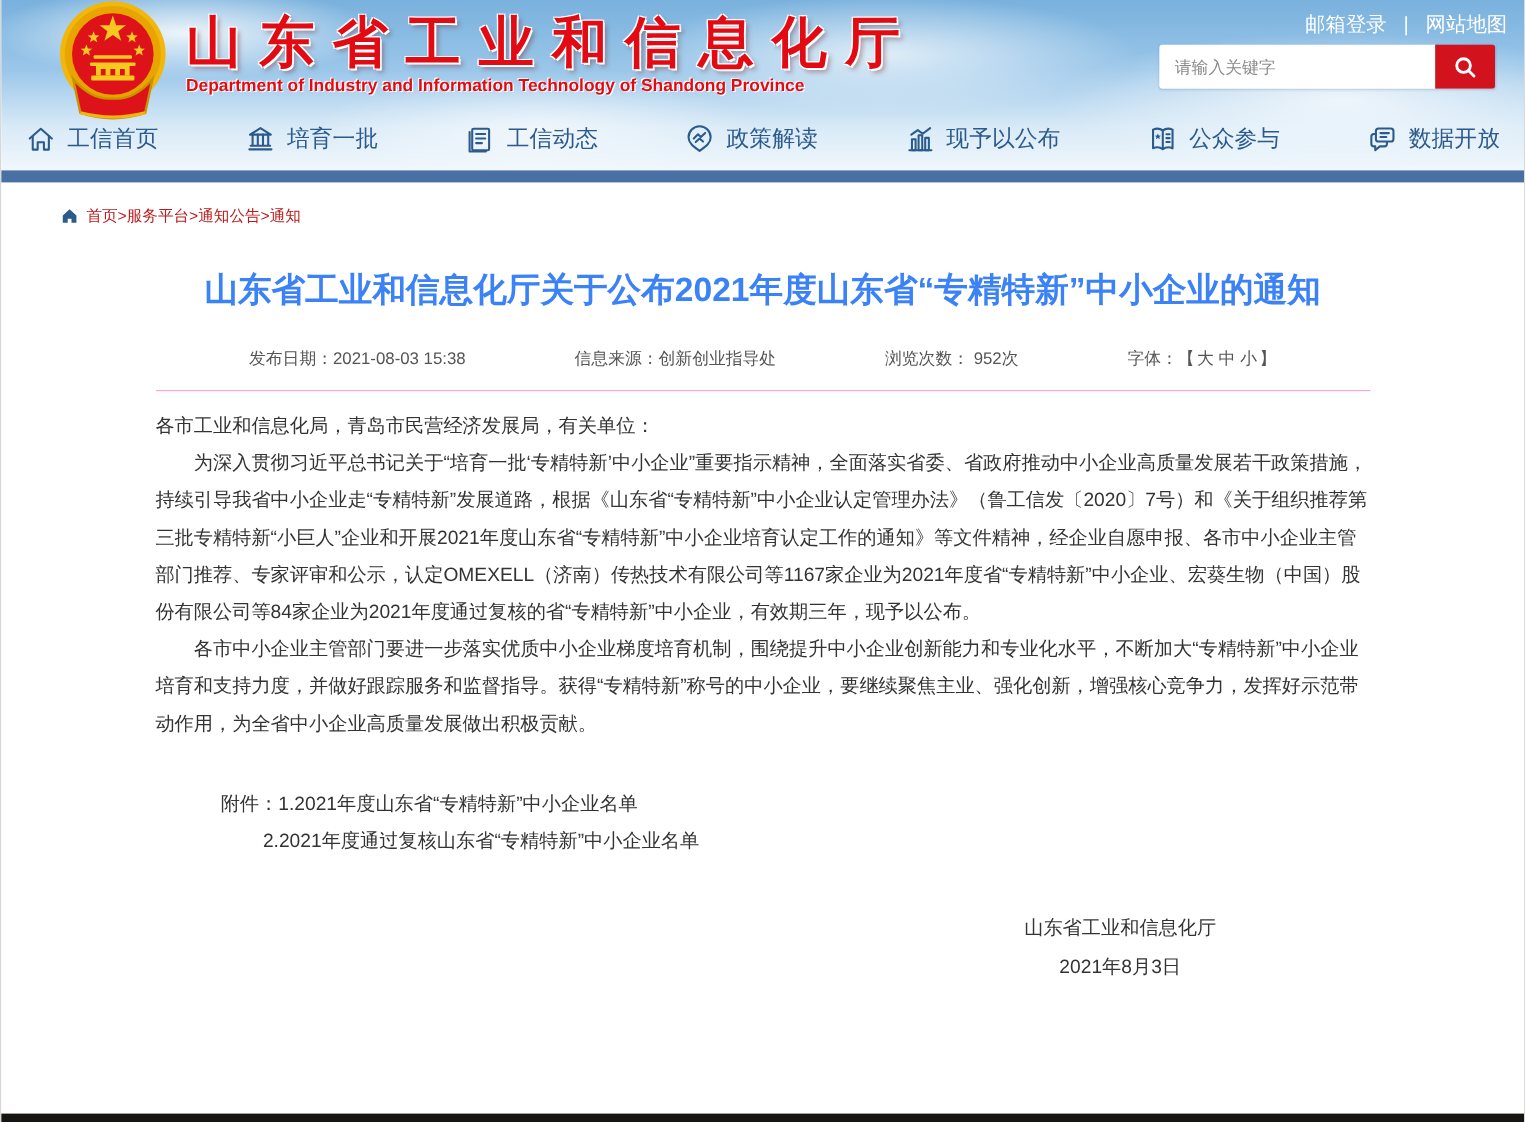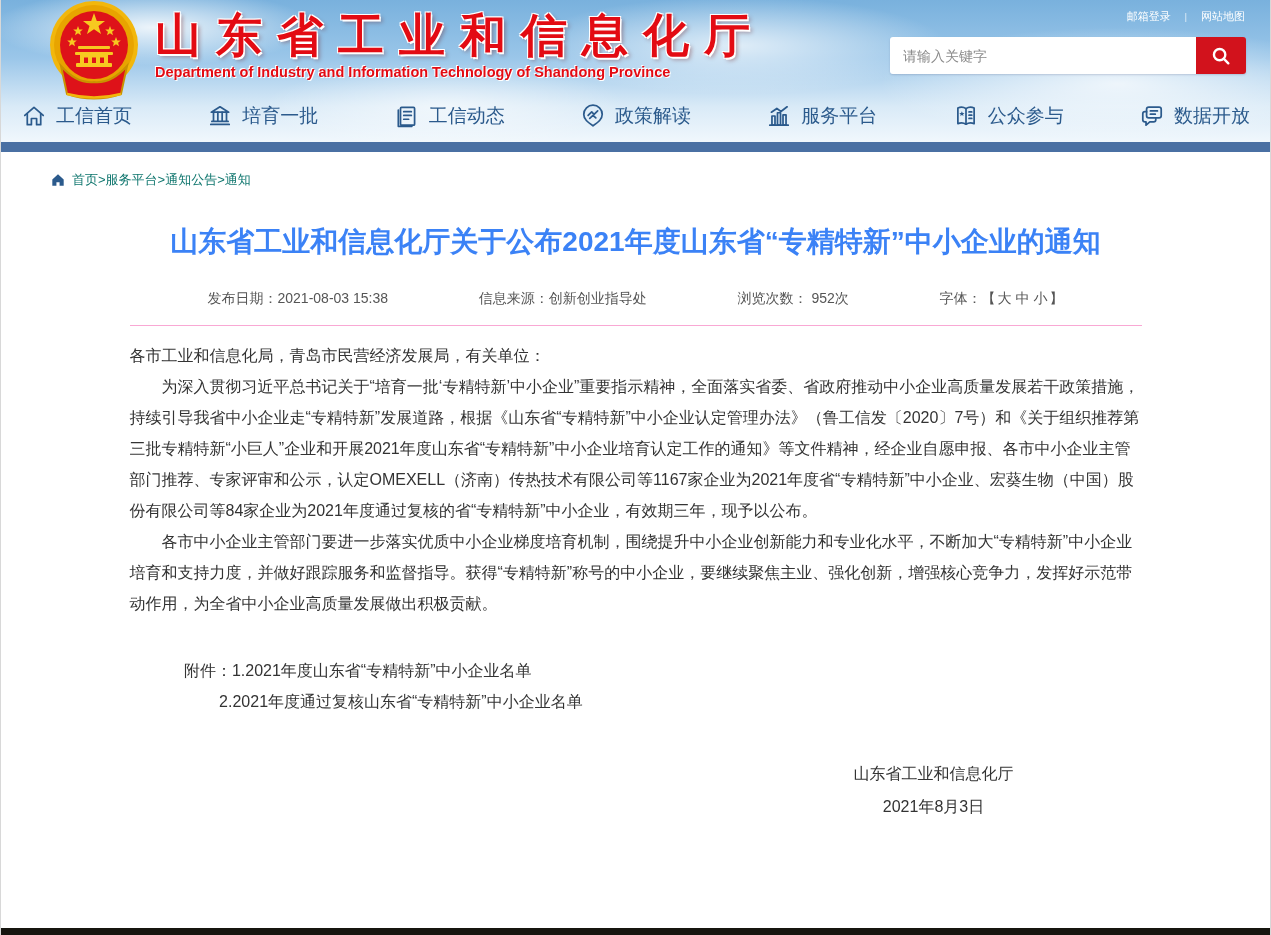--- a/index.html
+++ b/index.html
@@ -21,36 +21,36 @@
   .logo-text { margin-left:14px; padding-top:10px; }
   .site-name {
     font-size:46px; font-weight:bold; color:#e30b13; letter-spacing:15px;
     white-space:nowrap; line-height:1.1;
     text-shadow:1.5px 1.5px 0 #fff, -1px -1px 0 #fff, 1px -1px 0 #fff, -1px 1px 0 #fff, 3px 3px 4px rgba(100,0,0,.35);
   }
   .site-en {
     font-size:14.5px; font-weight:bold; color:#e30b13; margin-top:3px; white-space:nowrap;
     text-shadow:1px 1px 0 #fff, -1px -1px 0 #fff;
   }
-  .top-links { position:absolute; top:9px; right:25px; color:#fff; font-size:11px;font-family:Liberation Serif, serif; }
+  .top-links { position:absolute; top:9px; right:14px; color:#fff; font-size:17px; }
   .top-links a { color:#fff; text-decoration:none; cursor:pointer; }
   .top-links .sep { margin:0 14px; }
-  .search-box { position:absolute; top:37px; right:24px; width:356px; height:37px; display:flex; border-radius:3px; overflow:hidden; box-shadow:0 1px 2px rgba(0,0,60,.15); }
+  .search-box { position:absolute; top:37px; right:24px; width:280px; height:37px; display:flex; border-radius:3px; overflow:hidden; box-shadow:0 1px 2px rgba(0,0,60,.15); }
   .search-box input { flex:1; border:none; outline:none; padding:0 13px; font-size:14px; color:#333; background:#fff; }
   .search-box input::placeholder { color:#8a8a8a; }
   .search-btn { width:50px; background:#d2121c; border:none; display:flex; align-items:center; justify-content:center; cursor:pointer; }
 
   
   .nav-row { position:absolute; left:0; right:0; bottom:10px; height:52px; display:flex; align-items:center; justify-content:space-between; padding:0 20px; }
   .nav-item { display:flex; align-items:center; gap:9px; color:#2b5a8c; font-size:19px; text-decoration:none; cursor:pointer; white-space:nowrap; }
   .nav-item svg { display:block; }
   .divider-bar { position:absolute; left:0; right:0; bottom:0; height:10px; background:#4a70a3; }
 
   
-  .breadcrumb { margin:19px 0 0 50px; display:flex; align-items:center; gap:7px; font-size:13px; color:#0f766e; }
+  .breadcrumb { margin:19px 0 0 50px; display:flex; align-items:center; gap:7px; font-size:13px; color:#b91c1c; }
 
   
   .article { width:1012px; margin:0 auto; }
   .article-title { font-size:28px; font-weight:bold; color:#3b82f6; text-align:center; line-height:1.55; margin-top:31px; }
   .meta-row { display:flex; justify-content:space-between; padding:0 78px 17px 78px; margin-top:27px; border-bottom:1px solid #f9a8d4; font-size:14px; color:#555; }
   .meta-item { white-space:nowrap; }
   .font-opt { cursor:pointer; margin:0 2px; }
   .article-body { font-size:16px; color:#333; line-height:31px; margin-top:14px; }
   .doc-number { text-align:center; margin-bottom:8px; }
   .paragraph { text-indent:2em; }
@@ -142,21 +142,21 @@
         <span>政策解读</span>
       </a>
       <a class="nav-item">
         <svg width="26" height="26" viewBox="0 0 24 24" fill="none" stroke="#2b5a8c" stroke-width="1.6" stroke-linecap="round" stroke-linejoin="round">
           <path d="M3.5 20.5 H20.5"></path>
             <rect x="5.5" y="12" width="2.8" height="8.5"></rect>
             <rect x="10.6" y="9" width="2.8" height="11.5"></rect>
             <rect x="15.7" y="11" width="2.8" height="9.5"></rect>
           <path d="M5 8.5 L10 5 L13.8 7.8 L19.5 3.5"></path>
         </svg>
-        <span>服务平台</span>
+        <span>现予以公布</span>
       </a>
       <a class="nav-item">
         <svg width="26" height="26" viewBox="0 0 24 24" fill="none" stroke="#2b5a8c" stroke-width="1.6" stroke-linecap="round" stroke-linejoin="round">
           <path d="M12 5.2 C10 3.8 6.8 3.6 4.5 4.6 V19 C6.8 18 10 18.2 12 19.6 C14 18.2 17.2 18 19.5 19 V4.6 C17.2 3.6 14 3.8 12 5.2 Z"></path>
           <path d="M12 5.2 V19.6"></path>
             <path d="M14.8 8.2 H17.3 M14.8 11.2 H17.3 M14.8 14.2 H17.3"></path>
           <polygon fill="#2b5a8c" stroke="none" points="8.2,7.6 8.9,9.2 10.6,9.3 9.3,10.4 9.7,12.1 8.2,11.1 6.7,12.1 7.1,10.4 5.8,9.3 7.5,9.2"></polygon>
         </svg>
         <span>公众参与</span>
       </a>

